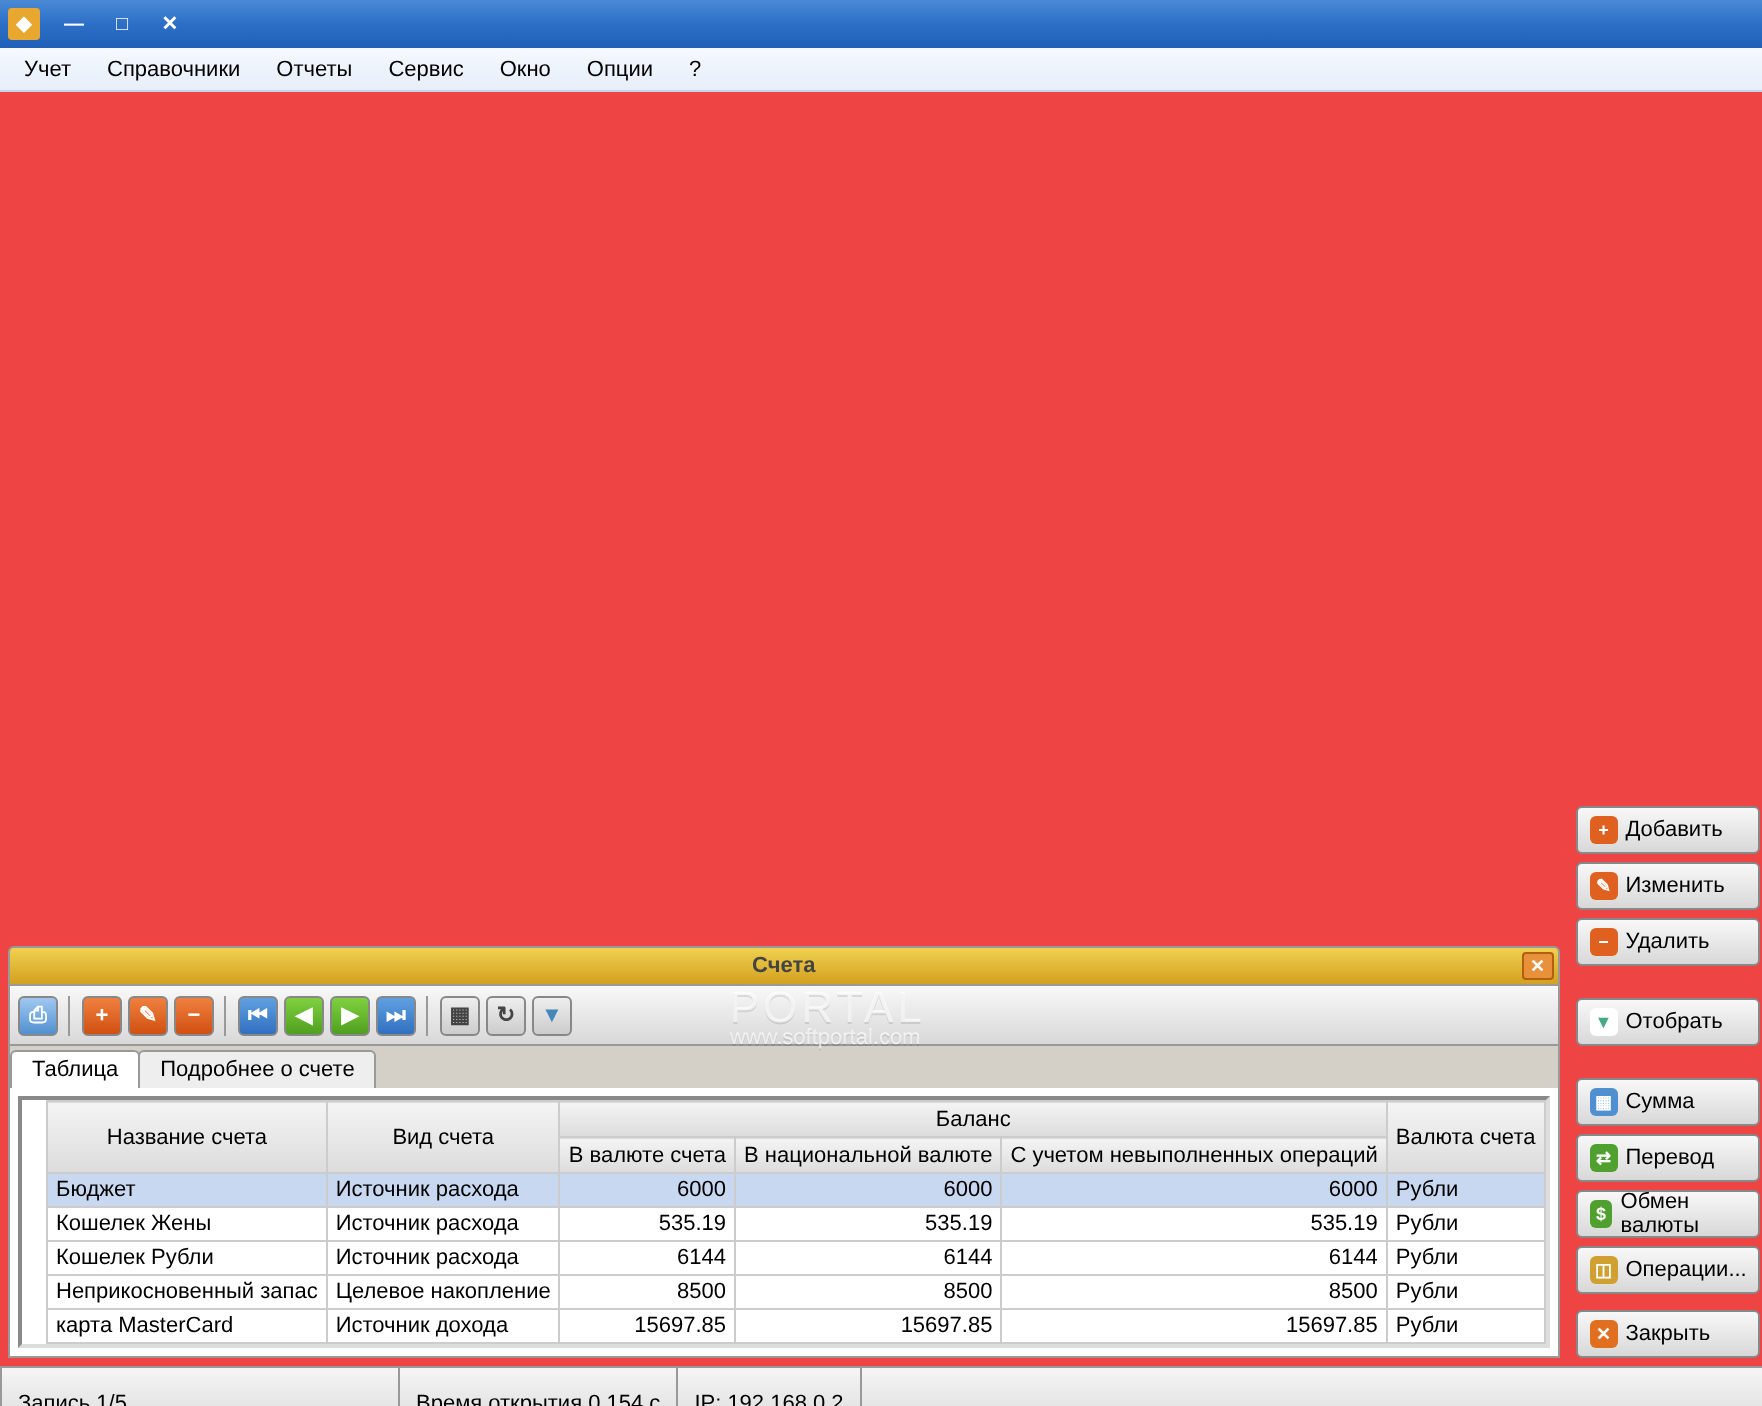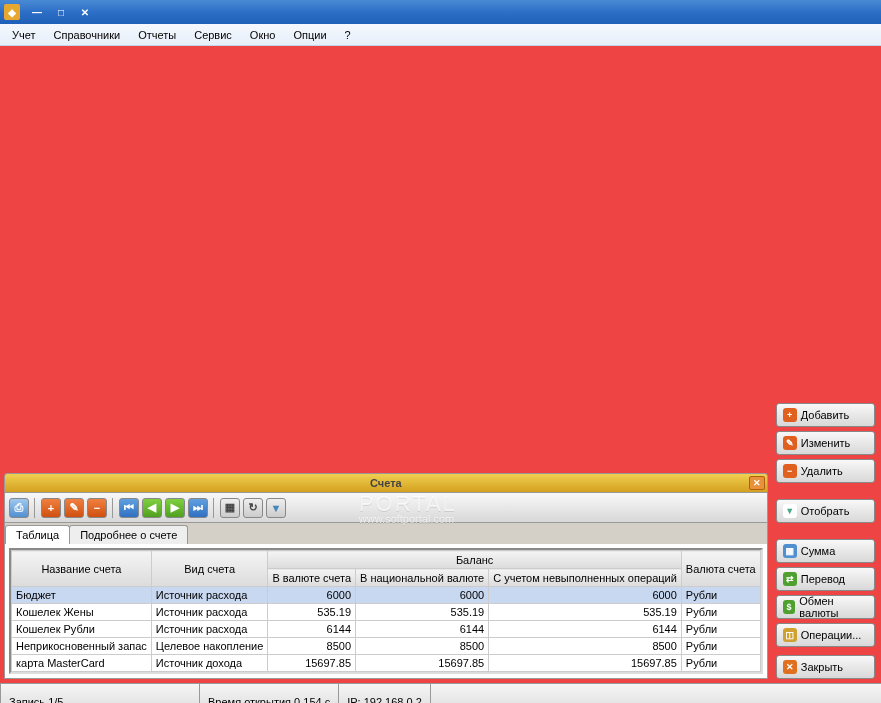--- a/index.html
+++ b/index.html
@@ -24,21 +24,21 @@
 .toolbar .btn { width: 20px; height: 20px; border: 1px solid #888; border-radius: 3px; display: flex; align-items: center; justify-content: center; cursor: pointer; font-size: 11px; color:#fff; font-weight:bold;}
 .toolbar .sep { width: 2px; height: 20px; border-left: 1px solid #999; margin: 0 2px; }
 .toolbar .watermark { position: absolute; left: 50%; transform:translateX(-50%); top:-2px; font-size: 22px; font-weight: normal; color: rgba(255,255,255,0.7); letter-spacing:2px; pointer-events:none; text-shadow:0 1px 0 rgba(0,0,0,0.1);margin-left:22px;}
 .toolbar .watermark small{font-size:11px;display:block;letter-spacing:0;margin-top:-4px;}
 
 .tabs-row { display: flex; background:#d4d0c8; border-left:1px solid #999; border-right:1px solid #999; padding-top:2px;}
 .tab { padding: 3px 10px; background: #eee; border: 1px solid #999; border-bottom:none; border-radius: 3px 3px 0 0; cursor: pointer; margin-right:-1px; position:relative;}
 .tab.active { background: #fff; z-index:2;}
 
 .table-wrap { flex:1; background: #fff; border: 1px solid #999; border-top:none; overflow:hidden; display:flex; flex-direction:column;}
-.table-inner{flex:1; border:2px inset #ddd; margin:4px; overflow:auto; background:#fff;}
+.table-inner{flex:1; border:2px inset #ddd; margin:4px; overflow:auto; background:#fff;padding-left:12px;}
 table { border-collapse: collapse; width: 100%; }
 th, td { border: 1px solid #ccc; padding: 2px 4px; font-size: 11px; white-space:nowrap; }
 th { background: linear-gradient(#f4f4f4, #dcdcdc); font-weight: normal; }
 td.num { text-align: right; }
 tr.selected td { background: #c8d8f0; }
 .thead-group th{height:18px;}
 
 .side-btn { height: 24px; background: linear-gradient(#f8f8f8, #d8d8d8); border: 1px solid #888; border-radius: 3px; display: flex; align-items: center; padding: 0 6px; cursor: pointer; gap:4px;}
 .side-btn .ic { width: 14px; height: 14px; border-radius:3px; display:flex;align-items:center;justify-content:center;font-size:9px;color:#fff;font-weight:bold;}
 .spacer{height:8px;}

